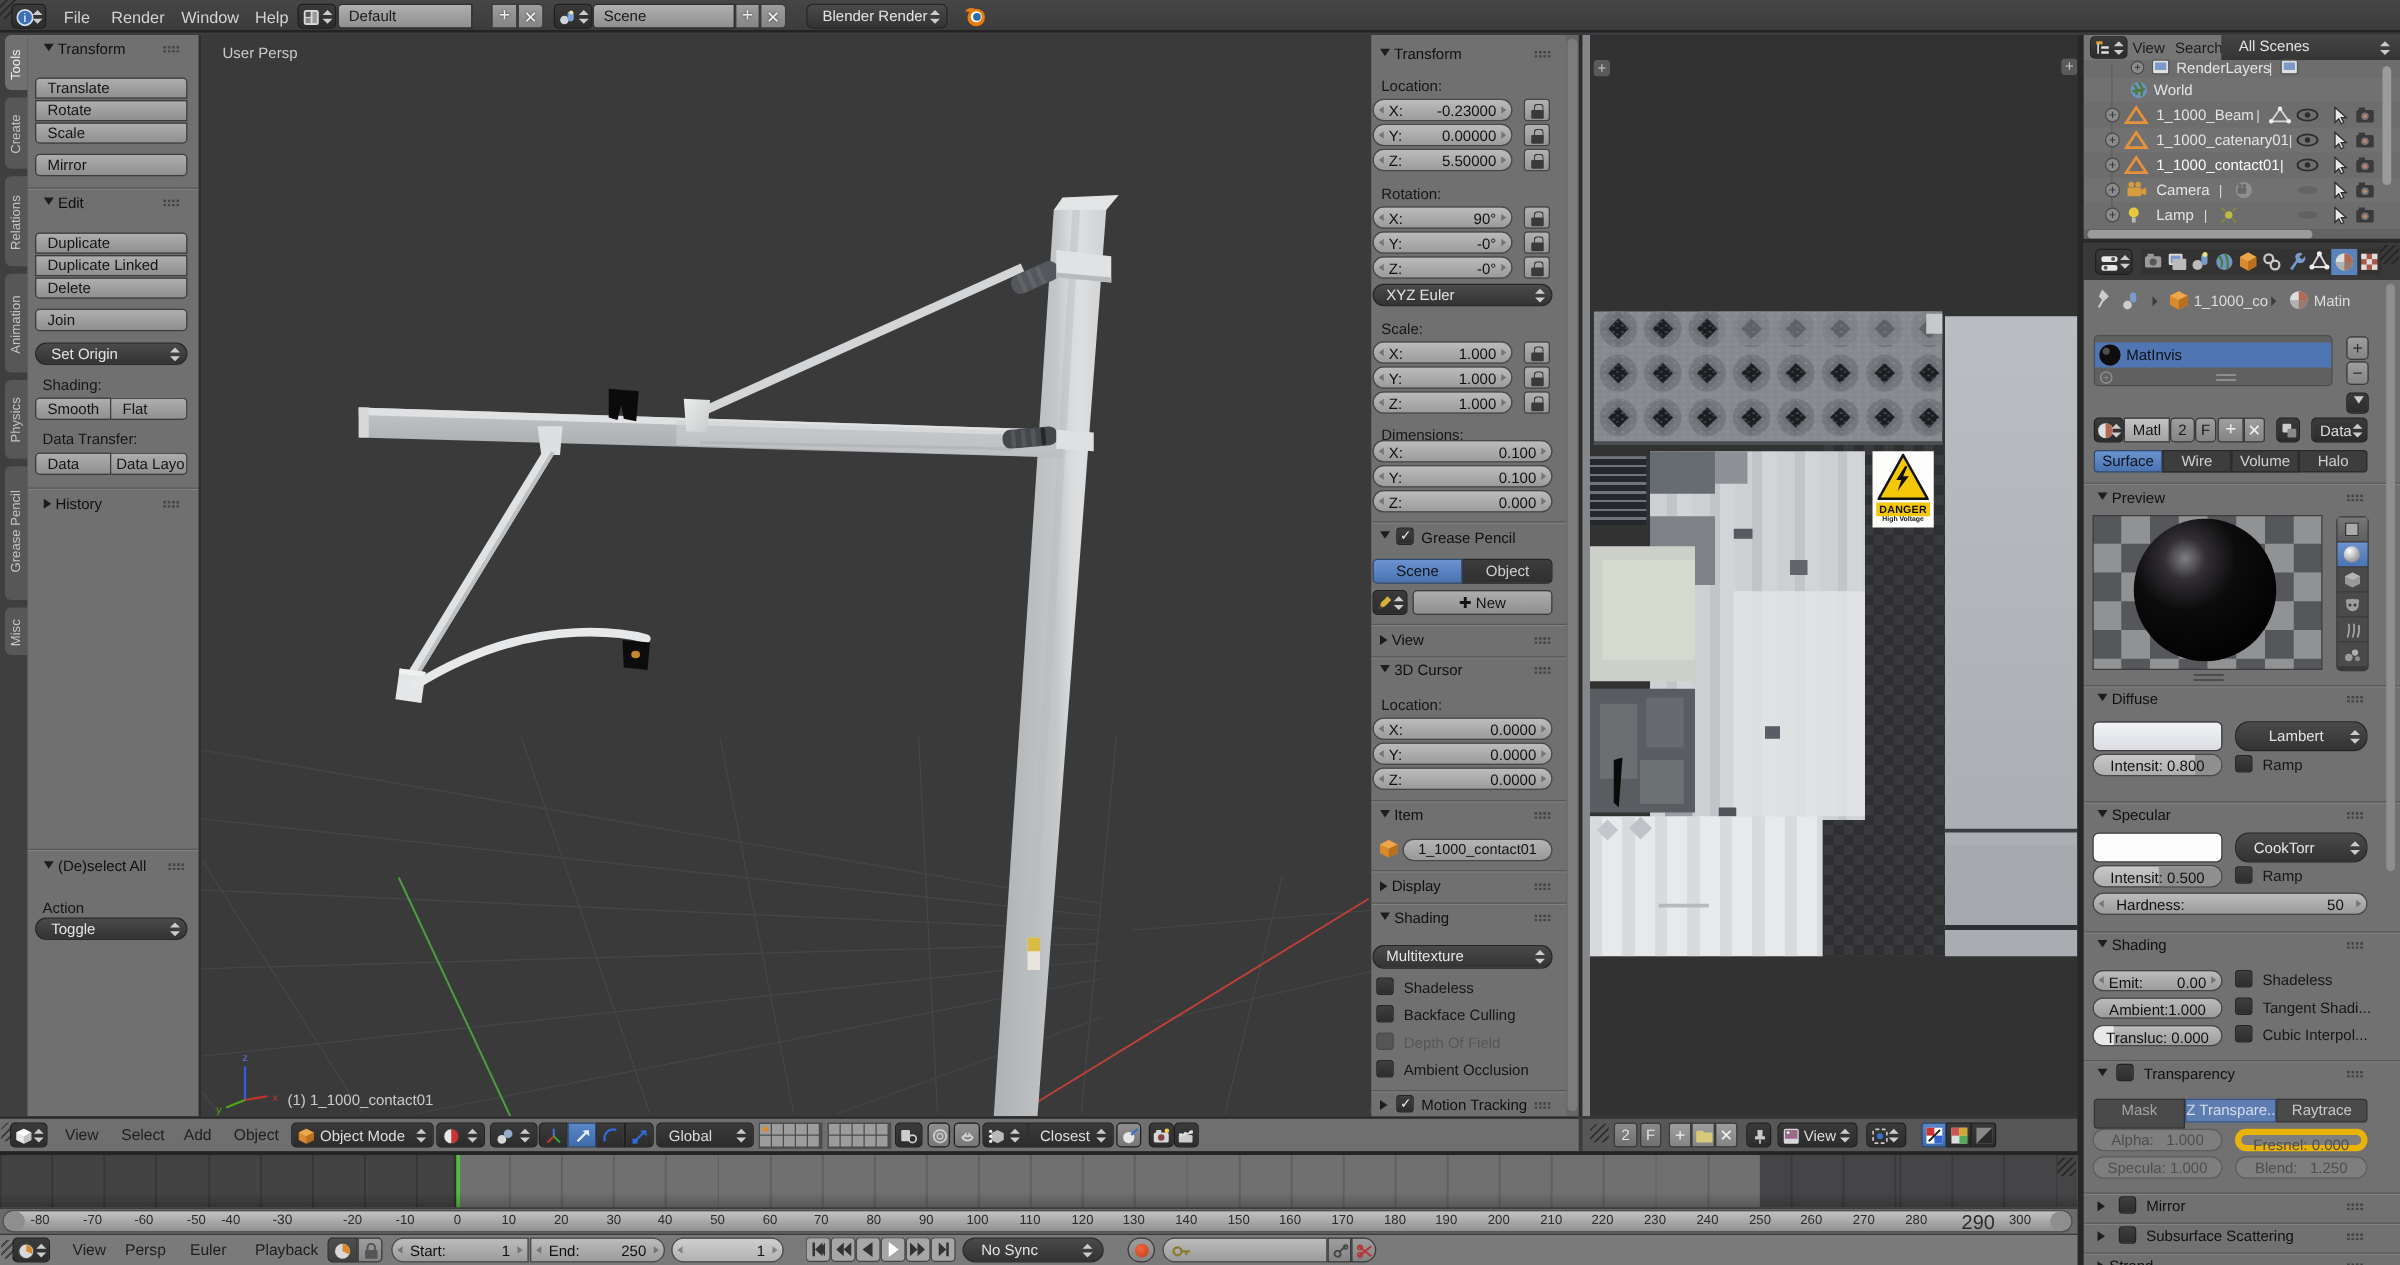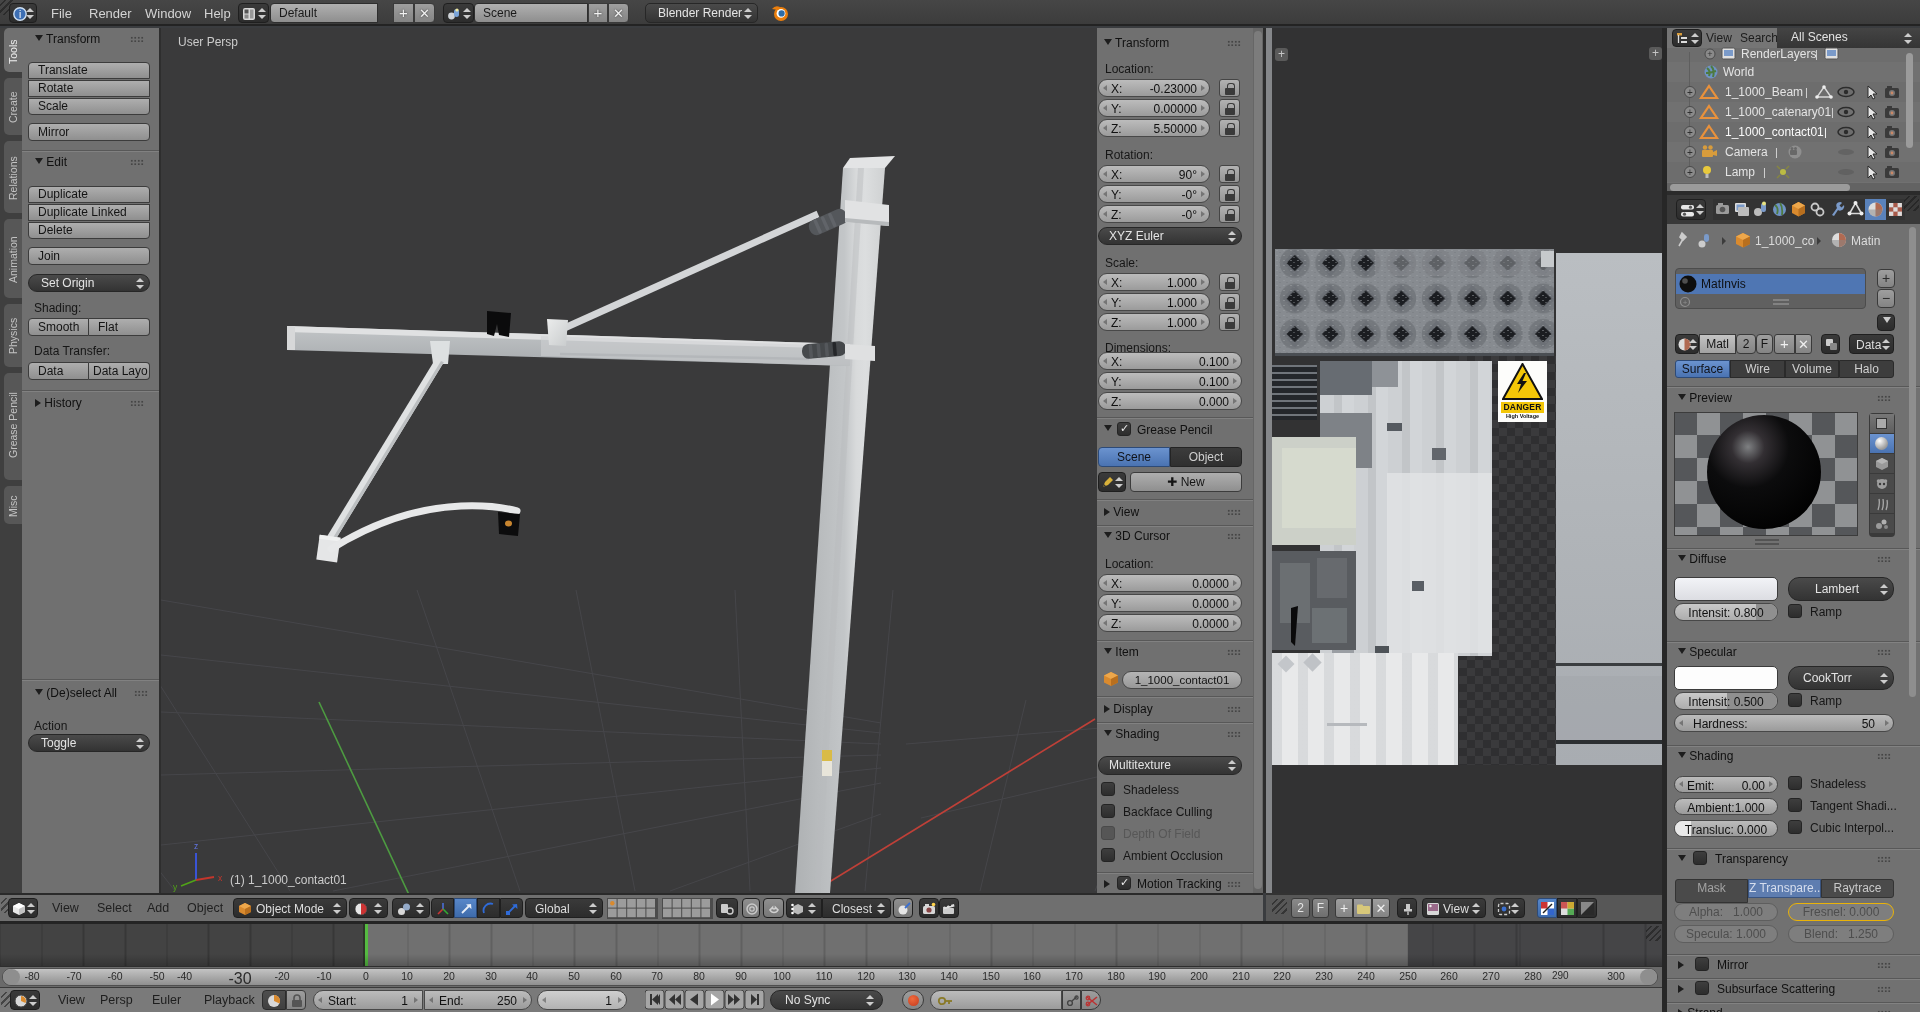--- a/index.html
+++ b/index.html
@@ -1085,21 +1085,21 @@
     <span class="a lbl" style="left:143px;top:626px">Cubic Interpol...</span>
  <div class="a sep" style="left:0;top:653px;width:253px"></div>
  <span class="a ph" style="left:11px;top:657px"><span class="tri-d"></span></span>
  <div class="a chk" style="left:26px;top:656px"></div>
  <span class="a ph" style="left:48px;top:657px">Transparency</span>
  <div class="a grip" style="left:210px;top:661px"></div>
  <div class="a" style="left:8px;top:684px;width:73px;height:24px;background:#4a4a4a;border:1px solid #333;border-radius:3px 0 0 3px;color:#a3a3a3;font-size:12px;text-align:center;line-height:17px">Mask</div>
  <div class="a" style="left:81px;top:684px;width:73px;height:19px;background:#5e7db0;border:1px solid #39537e;color:#d6deee;font-size:12px;text-align:center;line-height:17px;overflow:hidden;white-space:nowrap">Z Transpare...</div>
  <div class="a" style="left:154px;top:684px;width:73px;height:19px;background:#4a4a4a;border:1px solid #333;border-radius:0 3px 3px 0;color:#c9c9c9;font-size:12px;text-align:center;line-height:17px">Raytrace</div>
  <div class="a" style="left:7px;top:708px;width:104px;height:18px;background:#7e7e7e;border:1px solid #5e5e5e;border-radius:9px;font-size:12px;color:#4e4e4e;text-align:center;line-height:16px">Alpha:&nbsp;&nbsp;&nbsp;1.000</div>
- <div class="a" style="left:121px;top:708px;width:106px;height:18px;background:#7e7e7e;border:1px solid #eab308;border-radius:9px;font-size:12px;color:#4e4e4e;text-align:center;line-height:16px">Fresnel: 0.000</div>
+ <div class="a" style="left:121px;top:708px;width:106px;height:18px;background:#7e7e7e;border:5px solid #eab308;border-radius:9px;font-size:12px;color:#4e4e4e;text-align:center;line-height:16px">Fresnel: 0.000</div>
  <div class="a" style="left:7px;top:730px;width:104px;height:18px;background:#7e7e7e;border:1px solid #5e5e5e;border-radius:9px;font-size:12px;color:#4e4e4e;text-align:center;line-height:16px">Specula: 1.000</div>
  <div class="a" style="left:121px;top:730px;width:106px;height:18px;background:#7e7e7e;border:1px solid #5e5e5e;border-radius:9px;font-size:12px;color:#4e4e4e;text-align:center;line-height:16px">Blend:&nbsp;&nbsp;&nbsp;1.250</div>
  <div class="a sep" style="left:0;top:759px;width:253px"></div>
  <span class="a ph" style="left:11px;top:763px"><span class="tri-r"></span></span>
  <div class="a chk" style="left:28px;top:762px"></div>
  <span class="a ph" style="left:50px;top:763px">Mirror</span>
  <div class="a grip" style="left:210px;top:767px"></div>
  <div class="a sep" style="left:0;top:783px;width:253px"></div>
  <span class="a ph" style="left:11px;top:787px"><span class="tri-r"></span></span>
  <div class="a chk" style="left:28px;top:786px"></div>
@@ -1124,21 +1124,21 @@
 </div>
 <div class="a" style="left:0;top:966px;width:1662px;height:21px;background:#6a6a6a;border-top:1px solid #2e2e2e">
  <div class="a" style="left:2px;top:1px;width:1656px;height:18px;background:linear-gradient(#c3c3c3,#8f8f8f);border-radius:9px;border:1px solid #4e4e4e"></div>
  <div class="a" style="left:3px;top:2px;width:17px;height:16px;background:#8e8e8e;border-radius:50%"></div>
  <div class="a" style="left:1640px;top:2px;width:17px;height:16px;background:#8e8e8e;border-radius:50%"></div>
  <span class="a" style="left:10px;top:3px;width:44px;text-align:center;font-size:10.5px;color:#2b2b2b">-80</span>
     <span class="a" style="left:52px;top:3px;width:44px;text-align:center;font-size:10.5px;color:#2b2b2b">-70</span>
     <span class="a" style="left:93px;top:3px;width:44px;text-align:center;font-size:10.5px;color:#2b2b2b">-60</span>
     <span class="a" style="left:135px;top:3px;width:44px;text-align:center;font-size:10.5px;color:#2b2b2b">-50</span>
     <span class="a" style="left:177px;top:3px;width:44px;text-align:left;font-size:10.5px;color:#2b2b2b">-40</span>
-    <span class="a" style="left:218px;top:3px;width:44px;text-align:center;font-size:16px;color:#2b2b2b">-30</span>
+    <span class="a" style="left:218px;top:3px;width:44px;text-align:left;font-size:11px;color:#2b2b2b">-30</span>
     <span class="a" style="left:260px;top:3px;width:44px;text-align:center;font-size:10.5px;color:#2b2b2b">-20</span>
     <span class="a" style="left:302px;top:3px;width:44px;text-align:center;font-size:10.5px;color:#2b2b2b">-10</span>
     <span class="a" style="left:344px;top:3px;width:44px;text-align:center;font-size:10.5px;color:#2b2b2b">0</span>
     <span class="a" style="left:385px;top:3px;width:44px;text-align:center;font-size:10.5px;color:#2b2b2b">10</span>
     <span class="a" style="left:427px;top:3px;width:44px;text-align:center;font-size:10.5px;color:#2b2b2b">20</span>
     <span class="a" style="left:469px;top:3px;width:44px;text-align:center;font-size:10.5px;color:#2b2b2b">30</span>
     <span class="a" style="left:510px;top:3px;width:44px;text-align:center;font-size:10.5px;color:#2b2b2b">40</span>
     <span class="a" style="left:552px;top:3px;width:44px;text-align:center;font-size:10.5px;color:#2b2b2b">50</span>
     <span class="a" style="left:594px;top:3px;width:44px;text-align:center;font-size:10.5px;color:#2b2b2b">60</span>
     <span class="a" style="left:635px;top:3px;width:44px;text-align:center;font-size:10.5px;color:#2b2b2b">70</span>
@@ -1156,21 +1156,21 @@
     <span class="a" style="left:1135px;top:3px;width:44px;text-align:center;font-size:10.5px;color:#2b2b2b">190</span>
     <span class="a" style="left:1177px;top:3px;width:44px;text-align:center;font-size:10.5px;color:#2b2b2b">200</span>
     <span class="a" style="left:1219px;top:3px;width:44px;text-align:center;font-size:10.5px;color:#2b2b2b">210</span>
     <span class="a" style="left:1260px;top:3px;width:44px;text-align:center;font-size:10.5px;color:#2b2b2b">220</span>
     <span class="a" style="left:1302px;top:3px;width:44px;text-align:center;font-size:10.5px;color:#2b2b2b">230</span>
     <span class="a" style="left:1344px;top:3px;width:44px;text-align:center;font-size:10.5px;color:#2b2b2b">240</span>
     <span class="a" style="left:1386px;top:3px;width:44px;text-align:center;font-size:10.5px;color:#2b2b2b">250</span>
     <span class="a" style="left:1427px;top:3px;width:44px;text-align:center;font-size:10.5px;color:#2b2b2b">260</span>
     <span class="a" style="left:1469px;top:3px;width:44px;text-align:center;font-size:10.5px;color:#2b2b2b">270</span>
     <span class="a" style="left:1511px;top:3px;width:44px;text-align:center;font-size:10.5px;color:#2b2b2b">280</span>
-    <span class="a" style="left:1552px;top:3px;width:44px;text-align:left;font-size:10px;color:#2b2b2b">290</span>
+    <span class="a" style="left:1552px;top:3px;width:44px;text-align:right;font-size:16px;color:#2b2b2b">290</span>
     <span class="a" style="left:1594px;top:3px;width:44px;text-align:center;font-size:10.5px;color:#2b2b2b">300</span>
 </div>
 <div class="a" style="left:0;top:987px;width:1662px;height:25px;background:#7a7a7a;border-top:1px solid #3a3a3a">
  <div class="a corner" style="left:1px;top:4px"></div>
  <div class="a hbtn" style="left:10px;top:2px;width:30px;height:20px">
   <svg class="a" style="left:3px;top:3px" width="14" height="14">
         <circle cx="7" cy="7" r="6" fill="#d8d8d8"></circle>
         <path d="M7,7 L7,2 A5,5 0 0 1 11.5,9 Z" fill="#d98a2e"></path>
         <circle cx="7" cy="7" r="6" fill="none" stroke="#444"></circle>
       </svg>

